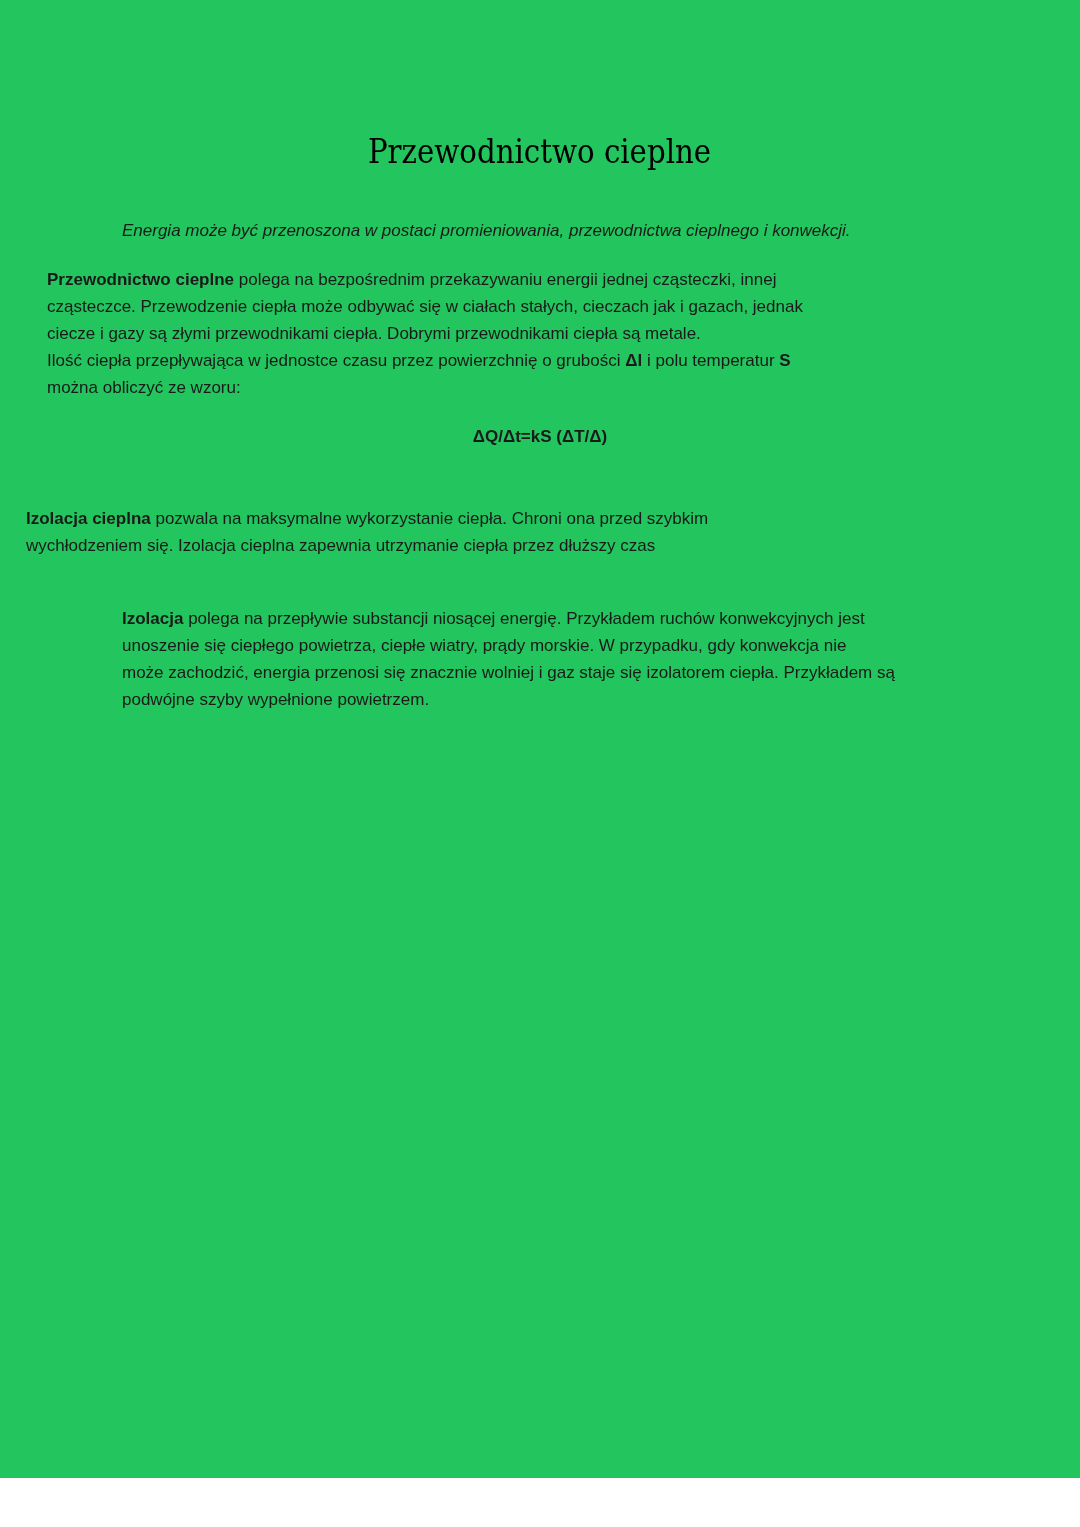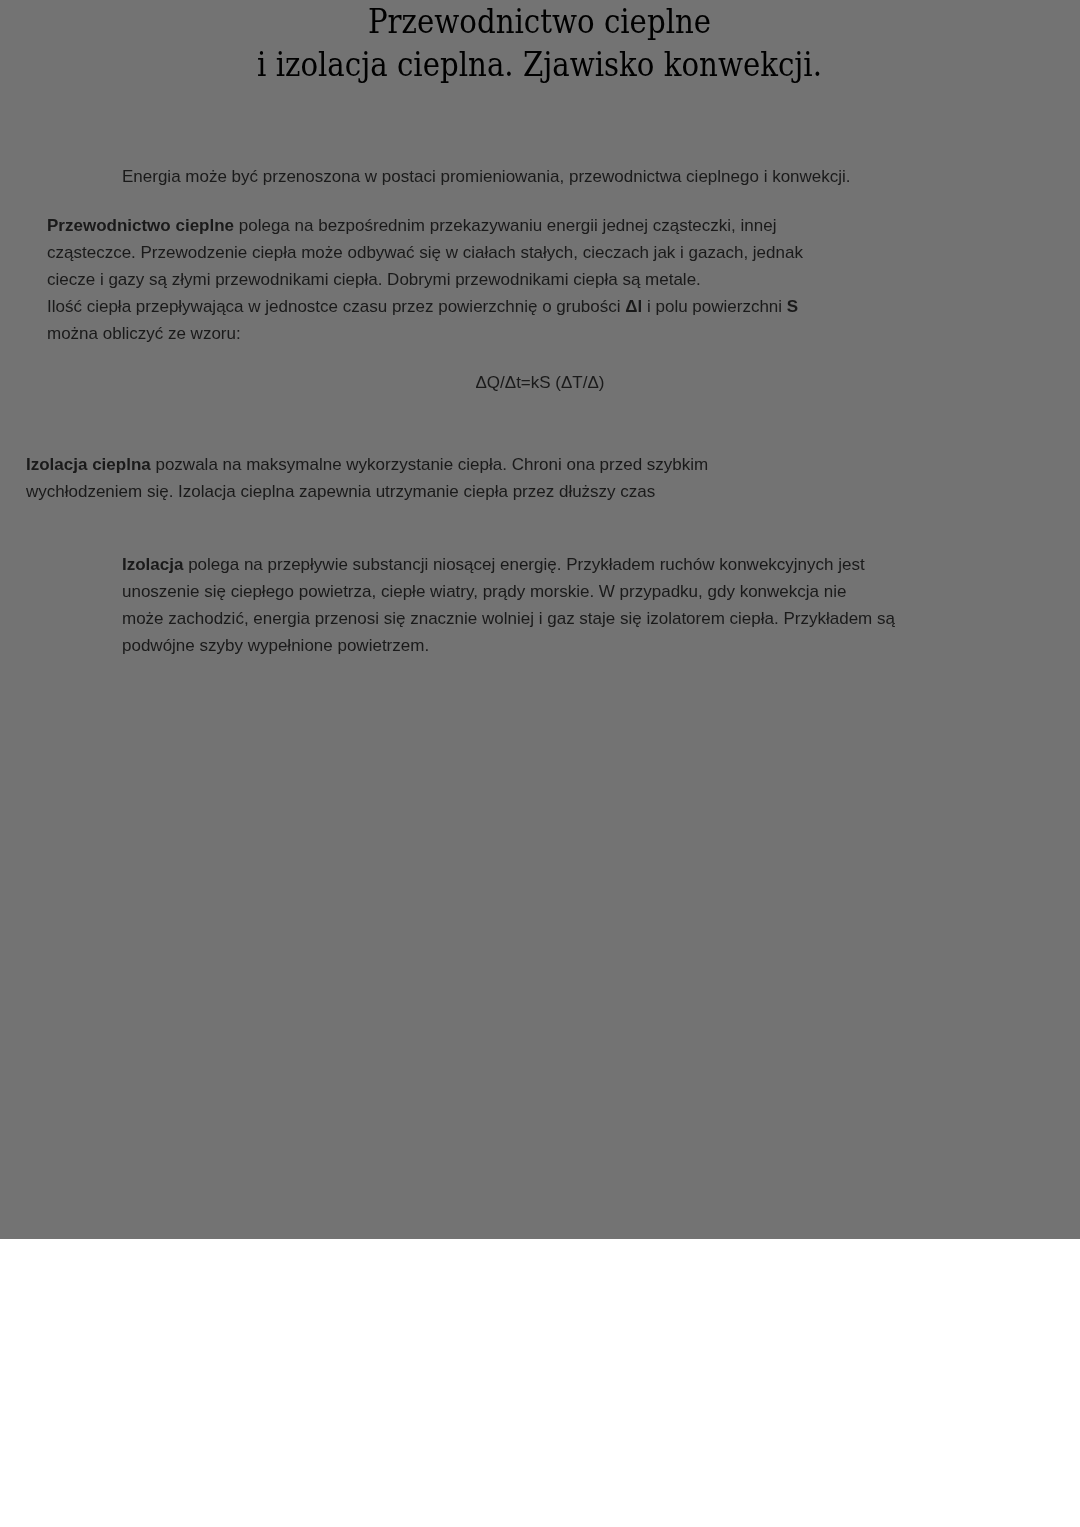--- a/index.html
+++ b/index.html
@@ -2,23 +2,24 @@
 <html><head>
 <meta charset="utf-8">
 <style>
   html, body {
     margin: 0;
     padding: 0;
     background: #ffffff;
   }
   .page {
     width: 1080px;
-    height: 1239px;
+    height: 1478px;
     box-sizing: border-box;
-    background: #737373;
+    padding-top: 130px;
+    background: #22c55e;
     overflow: hidden;
     font-family: "Liberation Sans", "DejaVu Sans", sans-serif;
     color: #1a1a1a;
   }
   .title {
     margin: 0;
     text-align: center;
     font-family: "DejaVu Serif", "Liberation Serif", serif;
     font-weight: 400;
     color: #000000;
@@ -33,51 +34,50 @@
     white-space: nowrap;
   }
   .para {
     margin: 0 0 0 122px;
     width: 890px;
     font-size: 17px;
     line-height: 27px;
     white-space: pre-wrap;
   }
   .para .bold, .bold { font-weight: 700; }
-  .p-intro         { margin-top: 77px; }
+  .p-intro         { margin-top: 44px; font-style: italic; }
   .p-przewodnictwo { margin-top: 22px; margin-left: 47px; }
   .formula {
     margin: 22px 0 0 122px;
     width: 836px;
     text-align: center;
-    font-weight: 400;
+    font-weight: 700;
     font-size: 17px;
     line-height: 27px;
     color: #1a1a1a;
   }
   .p-gdzie    { margin-top: 27px; }
   .p-izolacja { margin-top: 55px; margin-left: 26px; }
   .p-konwekcja{ margin-top: 46px; }
 </style>
 </head>
 <body>
 
 <div class="page">
 
   <h1 class="title">
     <span class="title-line"><span>Przewodnictwo cieplne</span></span>
-    <span class="title-line"><span>i izolacja cieplna. Zjawisko konwekcji.</span></span>
   </h1>
 
   <p class="para p-intro"><span class="run">Energia może być przenoszona w postaci promieniowania, przewodnictwa cieplnego i konwekcji.</span></p>
 
   <p class="para p-przewodnictwo"><span class="run bold">Przewodnictwo cieplne</span><span class="run"> polega na bezpośrednim przekazywaniu energii jednej cząsteczki, innej
 cząsteczce. Przewodzenie ciepła może odbywać się w ciałach stałych, cieczach jak i gazach, jednak
 ciecze i gazy są złymi przewodnikami ciepła. Dobrymi przewodnikami ciepła są metale.
-Ilość ciepła przepływająca w jednostce czasu przez powierzchnię o grubości </span><span class="run bold">Δl</span><span class="run"> i polu powierzchni </span><span class="run bold">S</span><span class="run">
+Ilość ciepła przepływająca w jednostce czasu przez powierzchnię o grubości </span><span class="run bold">Δl</span><span class="run"> i polu temperatur </span><span class="run bold">S</span><span class="run">
 można obliczyć ze wzoru:</span></p>
 
   <p class="formula">ΔQ/Δt=kS (ΔT/Δ)</p>
 
 
   <p class="para p-izolacja"><span class="run bold">Izolacja cieplna</span><span class="run"> pozwala na maksymalne wykorzystanie ciepła. Chroni ona przed szybkim
 wychłodzeniem się. Izolacja cieplna zapewnia utrzymanie ciepła przez dłuższy czas</span></p>
 
   <p class="para p-konwekcja"><span class="run bold">Izolacja</span><span class="run"> polega na przepływie substancji niosącej energię. Przykładem ruchów konwekcyjnych jest
 unoszenie się ciepłego powietrza, ciepłe wiatry, prądy morskie. W przypadku, gdy konwekcja nie

